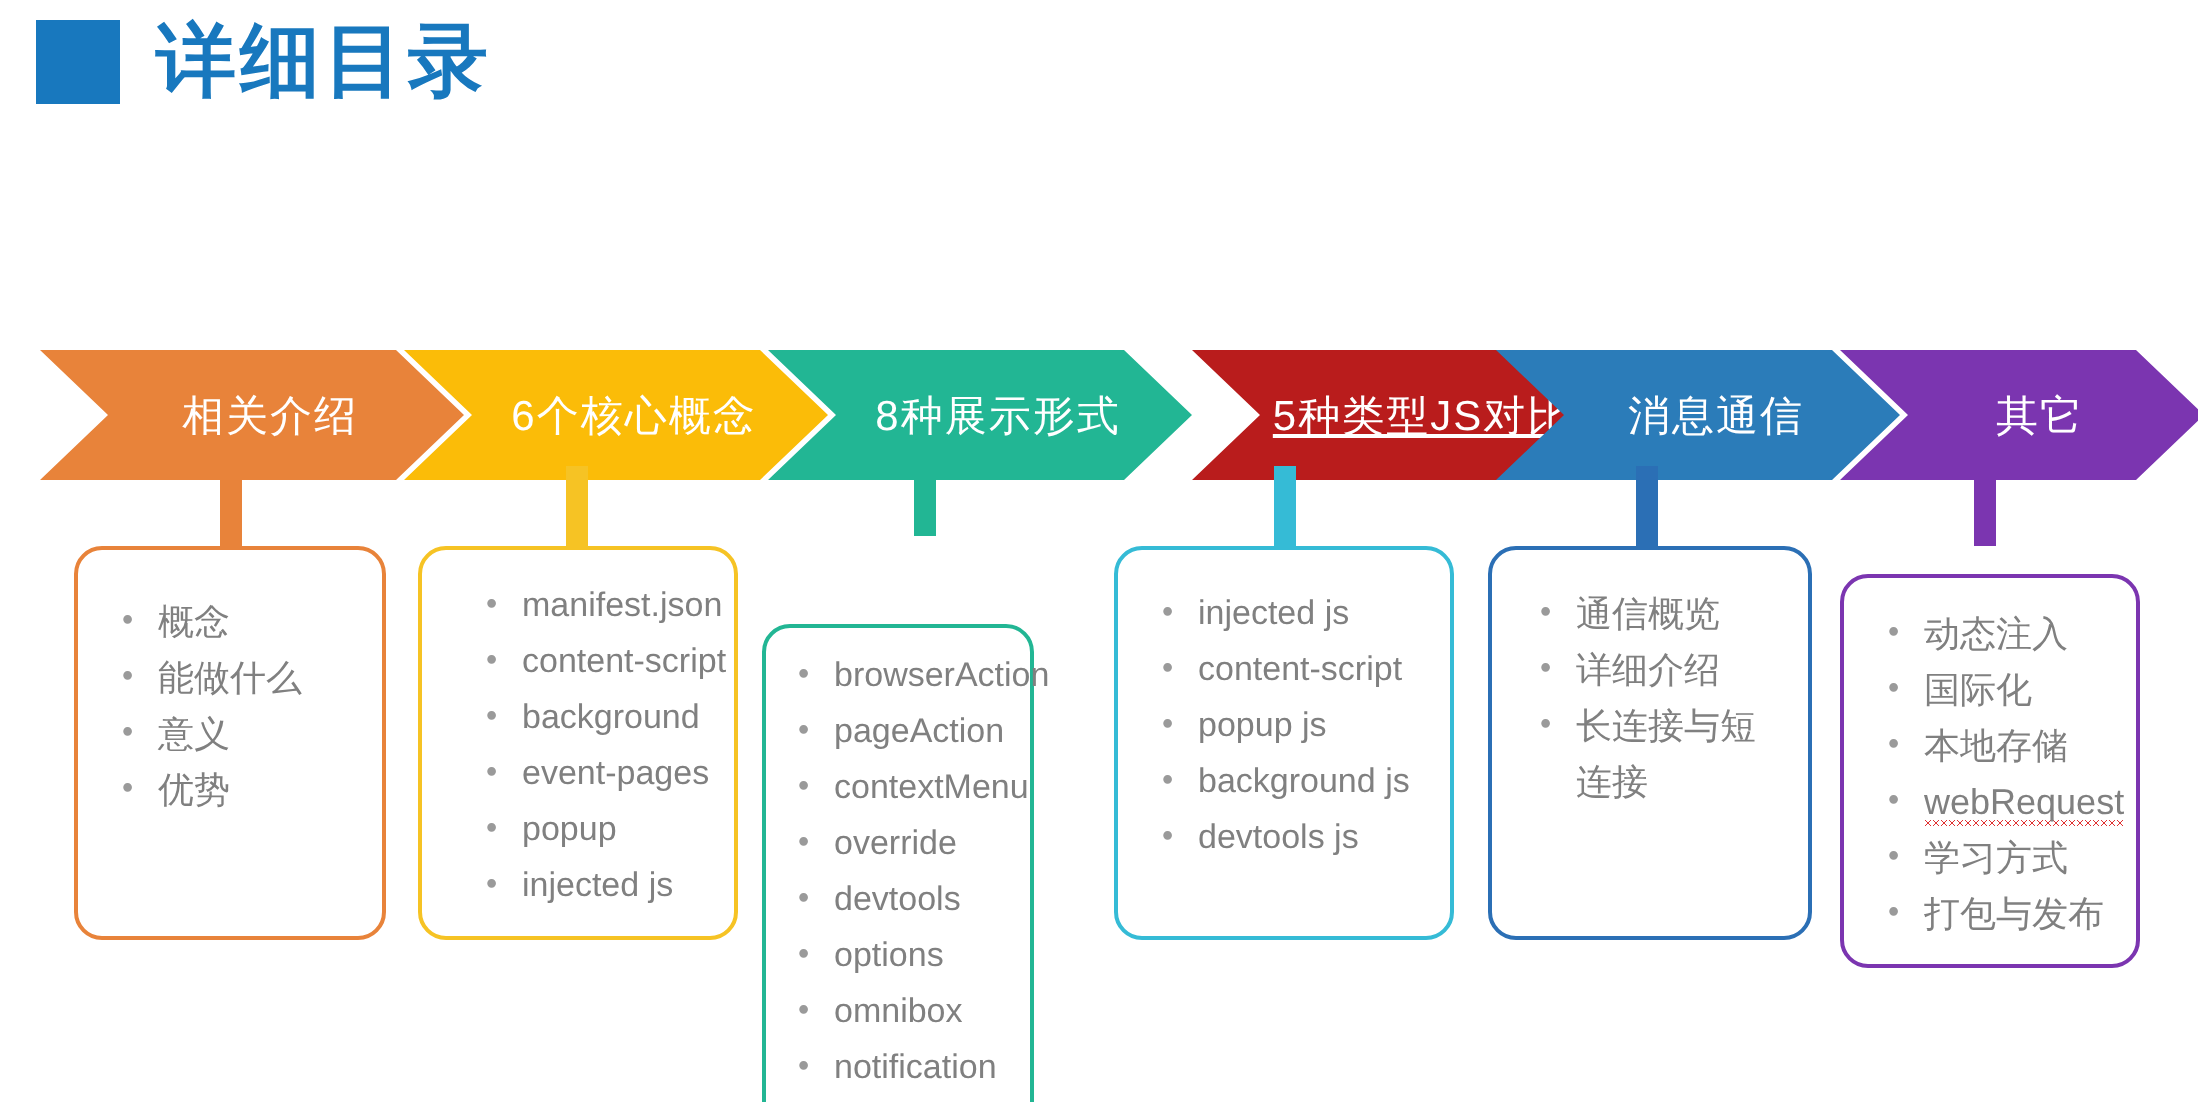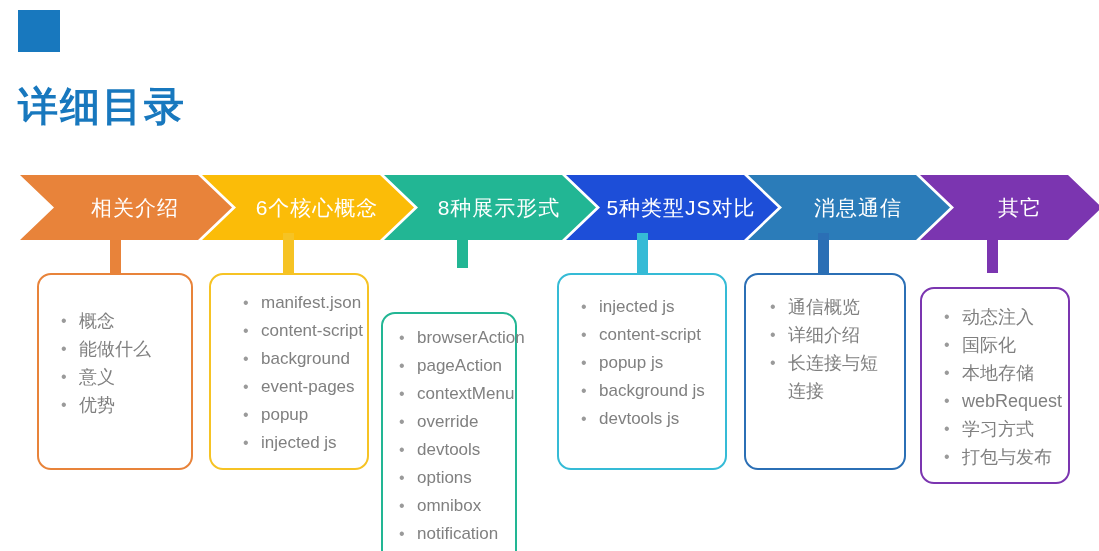--- a/index.html
+++ b/index.html
@@ -18,22 +18,22 @@
     height: 551px;
     background: #ffffff;
   }
 
   
   #title-bar {
     position: absolute;
     left: 18px;
     top: 10px;
     display: flex;
-    gap: 34px;
-    flex-direction: column;
+    align-items: center;
+    gap: 18px;
   }
   #title-square {
     width: 42px;
     height: 42px;
     background: #1878BE;
   }
   #title-text {
     font-size: 40px;
     font-weight: bold;
     color: #1878BE;
@@ -136,40 +136,40 @@
   <div id="ribbon">
       <div class="chev" style="left: 20px; width: 212px; background: rgb(232, 131, 58);">
         <span class="chev-label">相关介绍</span>
       </div>
       <div class="chev" style="left: 202px; width: 212px; background: rgb(251, 188, 8);">
         <span class="chev-label">6个核心概念</span>
       </div>
       <div class="chev" style="left: 384px; width: 212px; background: rgb(34, 182, 148);">
         <span class="chev-label">8种展示形式</span>
       </div>
-      <div class="chev" style="left: 566px; width: 212px; background: #1d4ed8;">
+      <div class="chev" style="left: 596px; width: 212px; background: #b91c1c; text-decoration: underline;">
         <span class="chev-label">5种类型JS对比</span>
       </div>
       <div class="chev" style="left: 748px; width: 202px; background: rgb(43, 124, 185);">
         <span class="chev-label">消息通信</span>
       </div>
       <div class="chev" style="left: 920px; width: 182px; background: rgb(123, 53, 176);">
         <span class="chev-label">其它</span>
       </div>
     </div>
 
   <div class="stem" style="left: 110px; background: rgb(232, 131, 58); height: 40px;"></div>
     <div class="stem" style="left: 283px; background: rgb(246, 195, 36); height: 40px;"></div>
     <div class="stem" style="left: 457px; background: rgb(34, 182, 148); height: 35px;"></div>
     <div class="stem" style="left: 637px; background: rgb(53, 187, 214); height: 40px;"></div>
     <div class="stem" style="left: 818px; background: rgb(43, 111, 181); height: 40px;"></div>
     <div class="stem" style="left: 987px; background: rgb(123, 53, 176); height: 40px;"></div>
     <div id="panels">
       <div class="box" style="left: 37px; top: 273px; width: 156px; height: 197px; border-color: rgb(232, 131, 58);">
-        <ul style="padding-top: 32px; padding-left: 14px;">
+        <ul style="padding-top: 22px; padding-left: 14px;">
           <li class="cjk">概念</li>
           <li class="cjk">能做什么</li>
           <li class="cjk">意义</li>
           <li class="cjk">优势</li>
         </ul>
       </div>
       <div class="box" style="left: 209px; top: 273px; width: 160px; height: 197px; border-color: rgb(246, 195, 36);">
         <ul style="padding-top: 14px; padding-left: 24px;">
           <li>manifest.json</li>
           <li>content-script</li>

